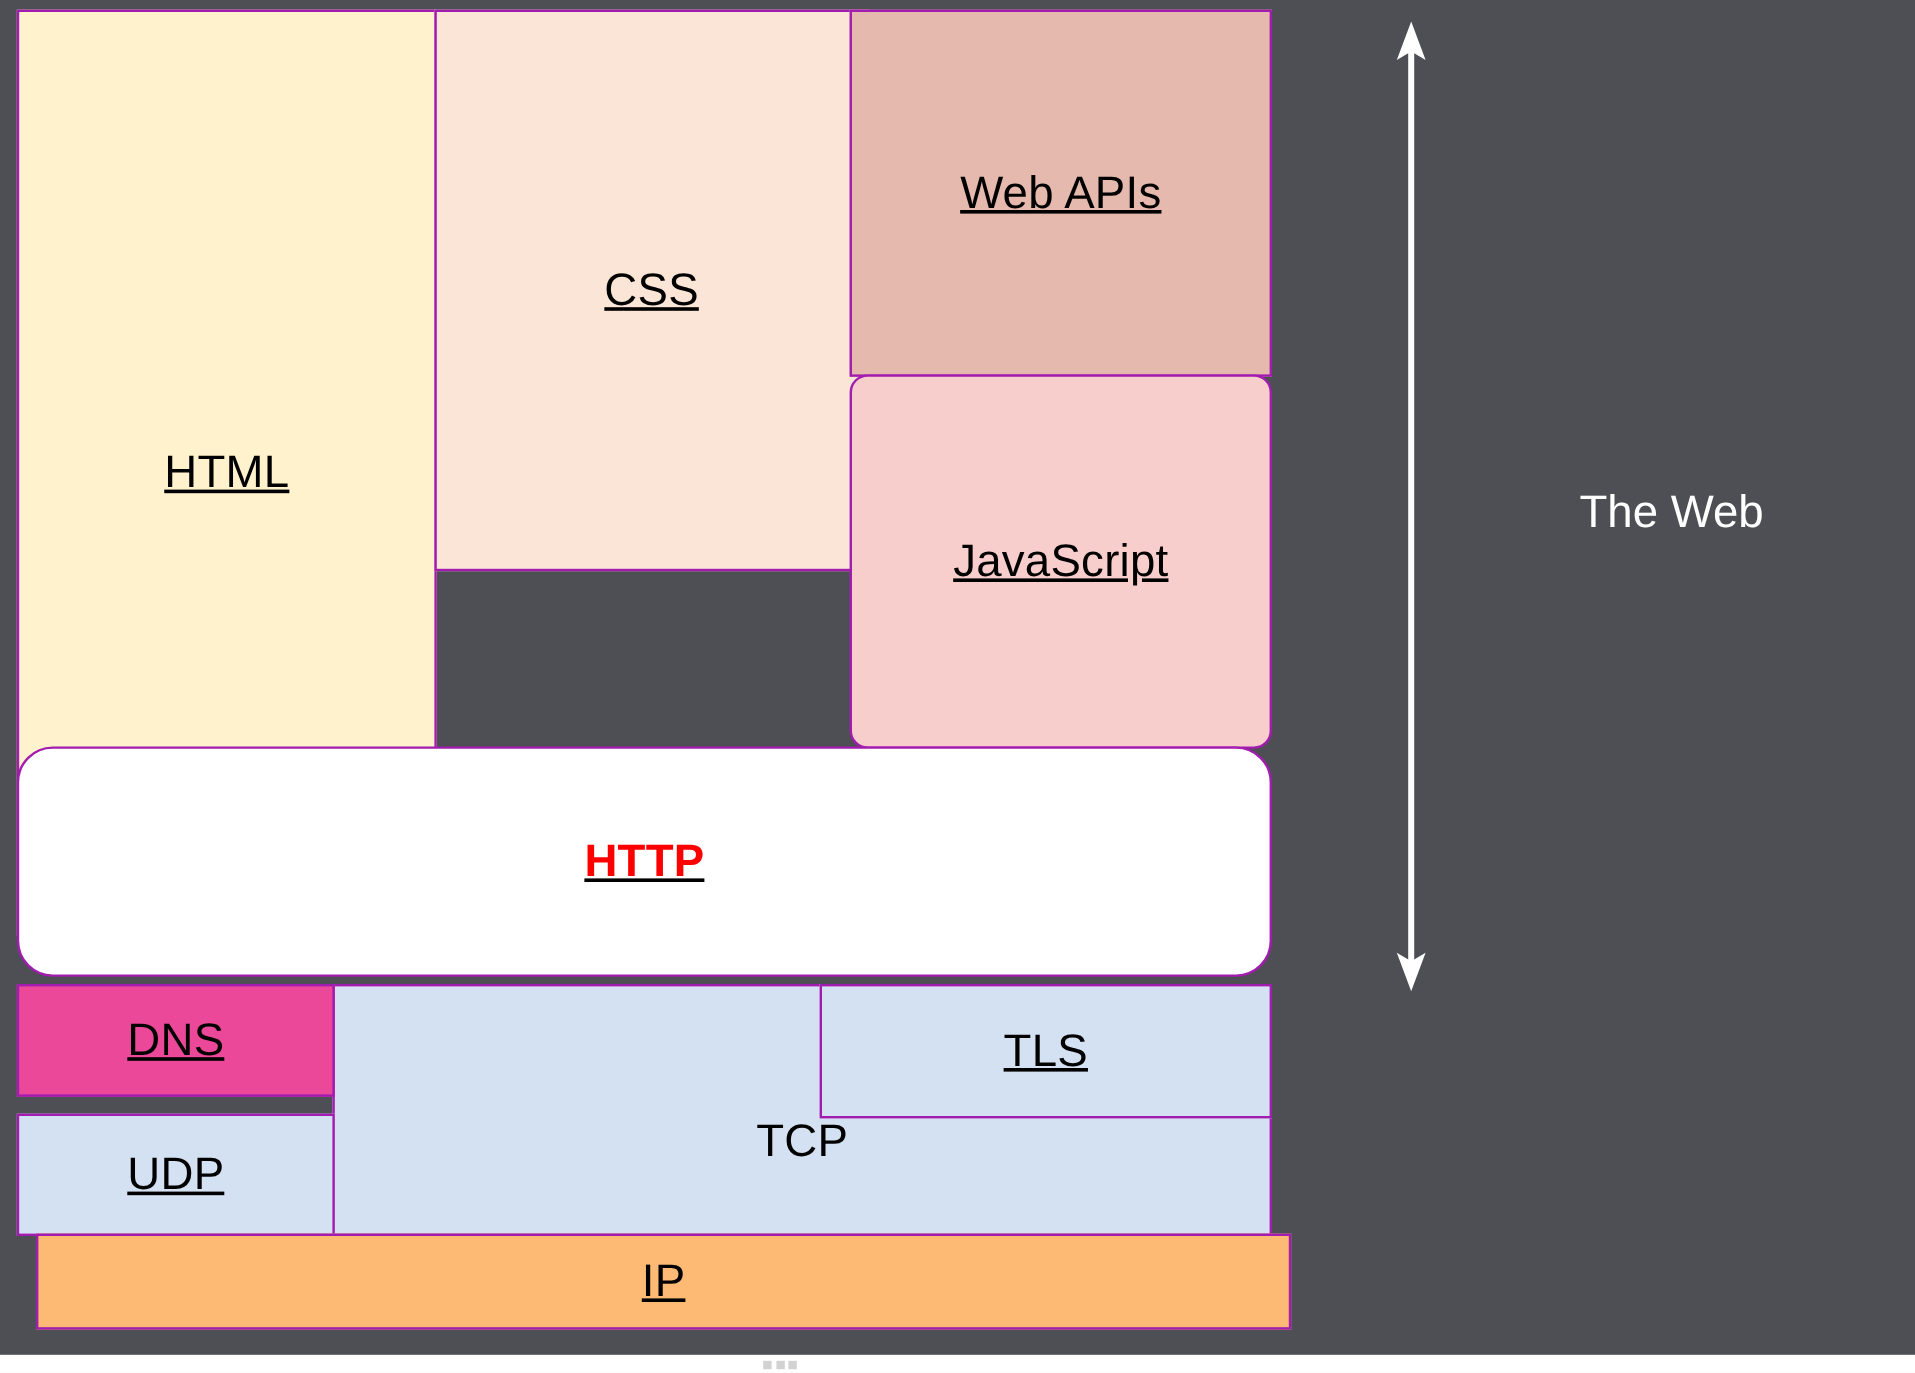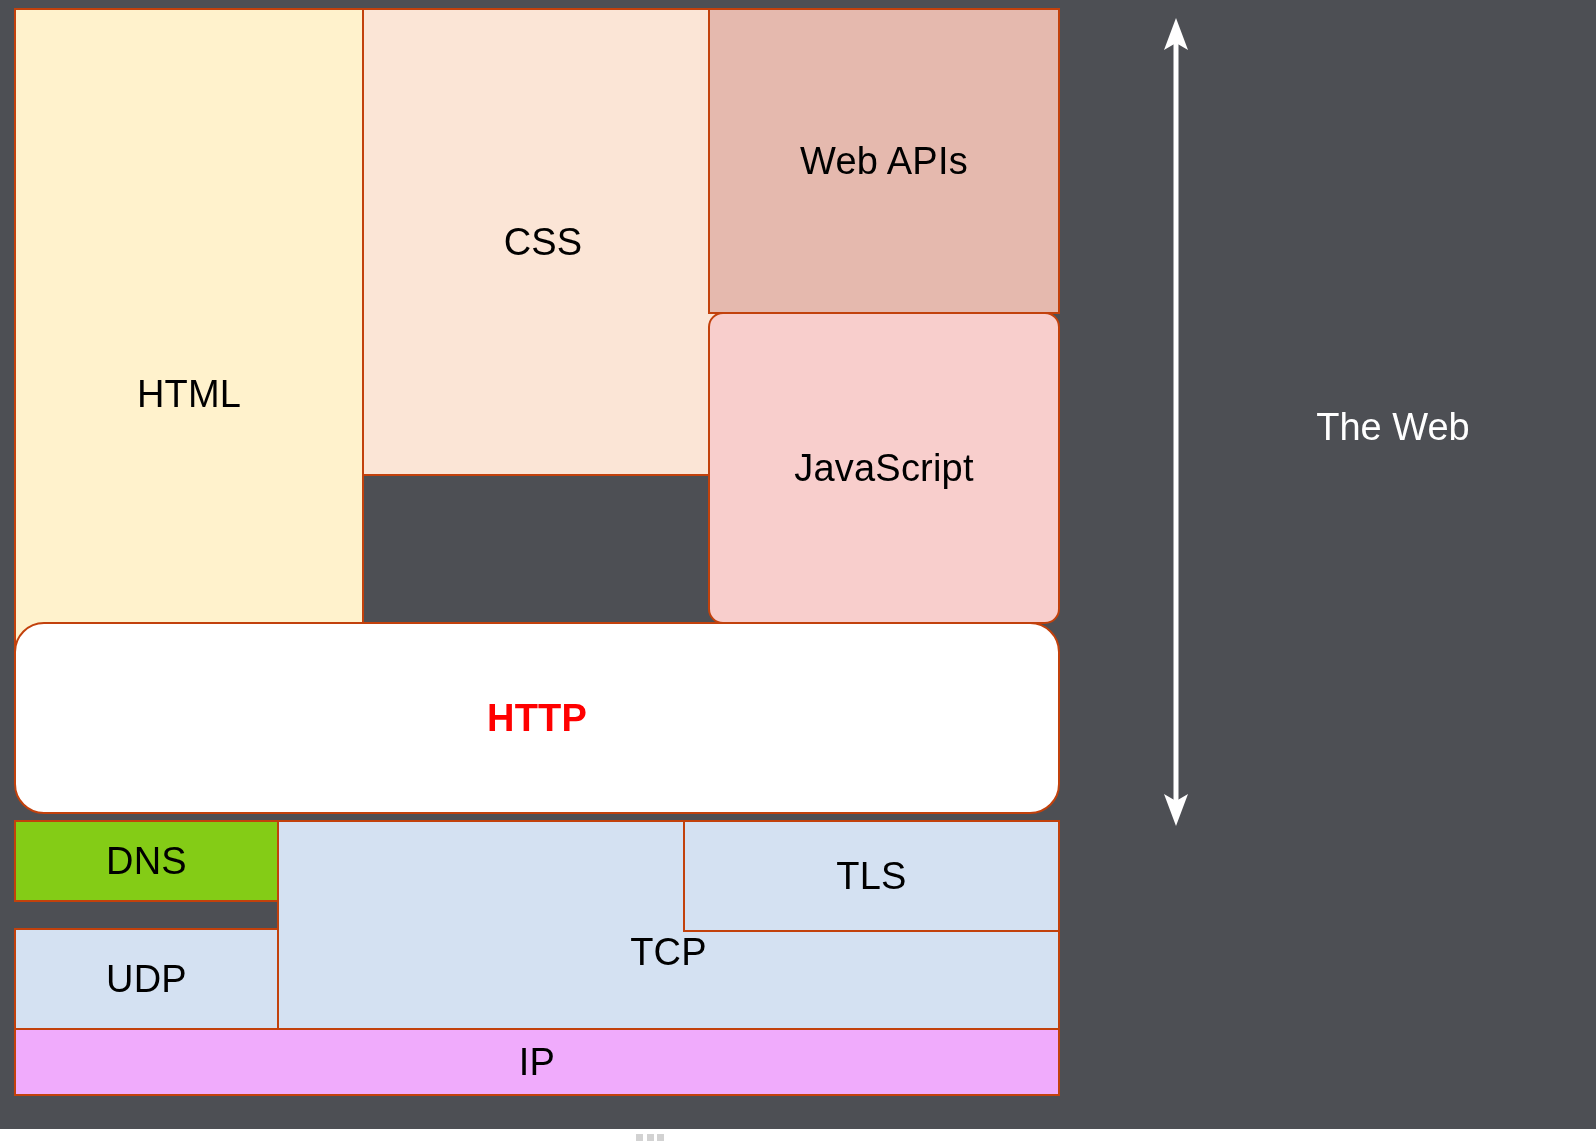--- a/index.html
+++ b/index.html
@@ -19,28 +19,29 @@
     position: absolute;
     left: 0;
     top: 0;
     width: 1596px;
     height: 1129px;
     background: #4d4f54;
   }
   .box {
     position: absolute;
     box-sizing: border-box;
-    border: 2px solid #c2410c;
+    border: 2px solid #a21caf;
     display: flex;
     align-items: center;
     justify-content: center;
     color: #000000;
     font-size: 38px;
     line-height: 1;
     letter-spacing: 0.2px;
+    text-decoration: underline;
   }
   
   #box-html {
     left: 14px;  top: 8px;  width: 350px;  height: 772px;
     background: #fff2cc;
   }
   #box-html .lbl { position: relative; top: 0px; }
   #box-css {
     left: 362px; top: 8px;  width: 362px;  height: 468px;
     background: #fbe5d6;
@@ -60,22 +61,22 @@
     background: #ffffff;
     border-radius: 30px;
   }
   #box-http .lbl {
     color: #ff0000;
     font-weight: bold;
     font-size: 38px;
   }
   
   #box-dns {
-    left: 14px;  top: 820px; width: 265px;  height: 82px;
-    background: #84cc16;
+    left: 14px;  top: 820px; width: 265px;  height: 94px;
+    background: #ec4899;
   }
   #box-udp {
     left: 14px;  top: 928px; width: 265px;  height: 102px;
     background: #d4e1f2;
   }
   #box-tcp {
     left: 277px; top: 820px; width: 783px;  height: 210px;
     background: #d4e1f2;
     align-items: center;
     justify-content: flex-start;
@@ -84,22 +85,22 @@
     position: absolute;
     left: 50%;
     top: 50%;
     transform: translate(-50%, 20%);
   }
   #box-tls {
     left: 683px; top: 820px; width: 377px;  height: 112px;
     background: #d4e1f2;
   }
   #box-ip {
-    left: 14px;  top: 1028px; width: 1046px; height: 68px;
-    background: #f0abfc;
+    left: 30px;  top: 1028px; width: 1046px; height: 80px;
+    background: #fdba74;
   }
   
   #scope-arrow {
     position: absolute;
     left: 1140px;
     top: 16px;
     width: 72px;
     height: 812px;
   }
   #the-web-label {

